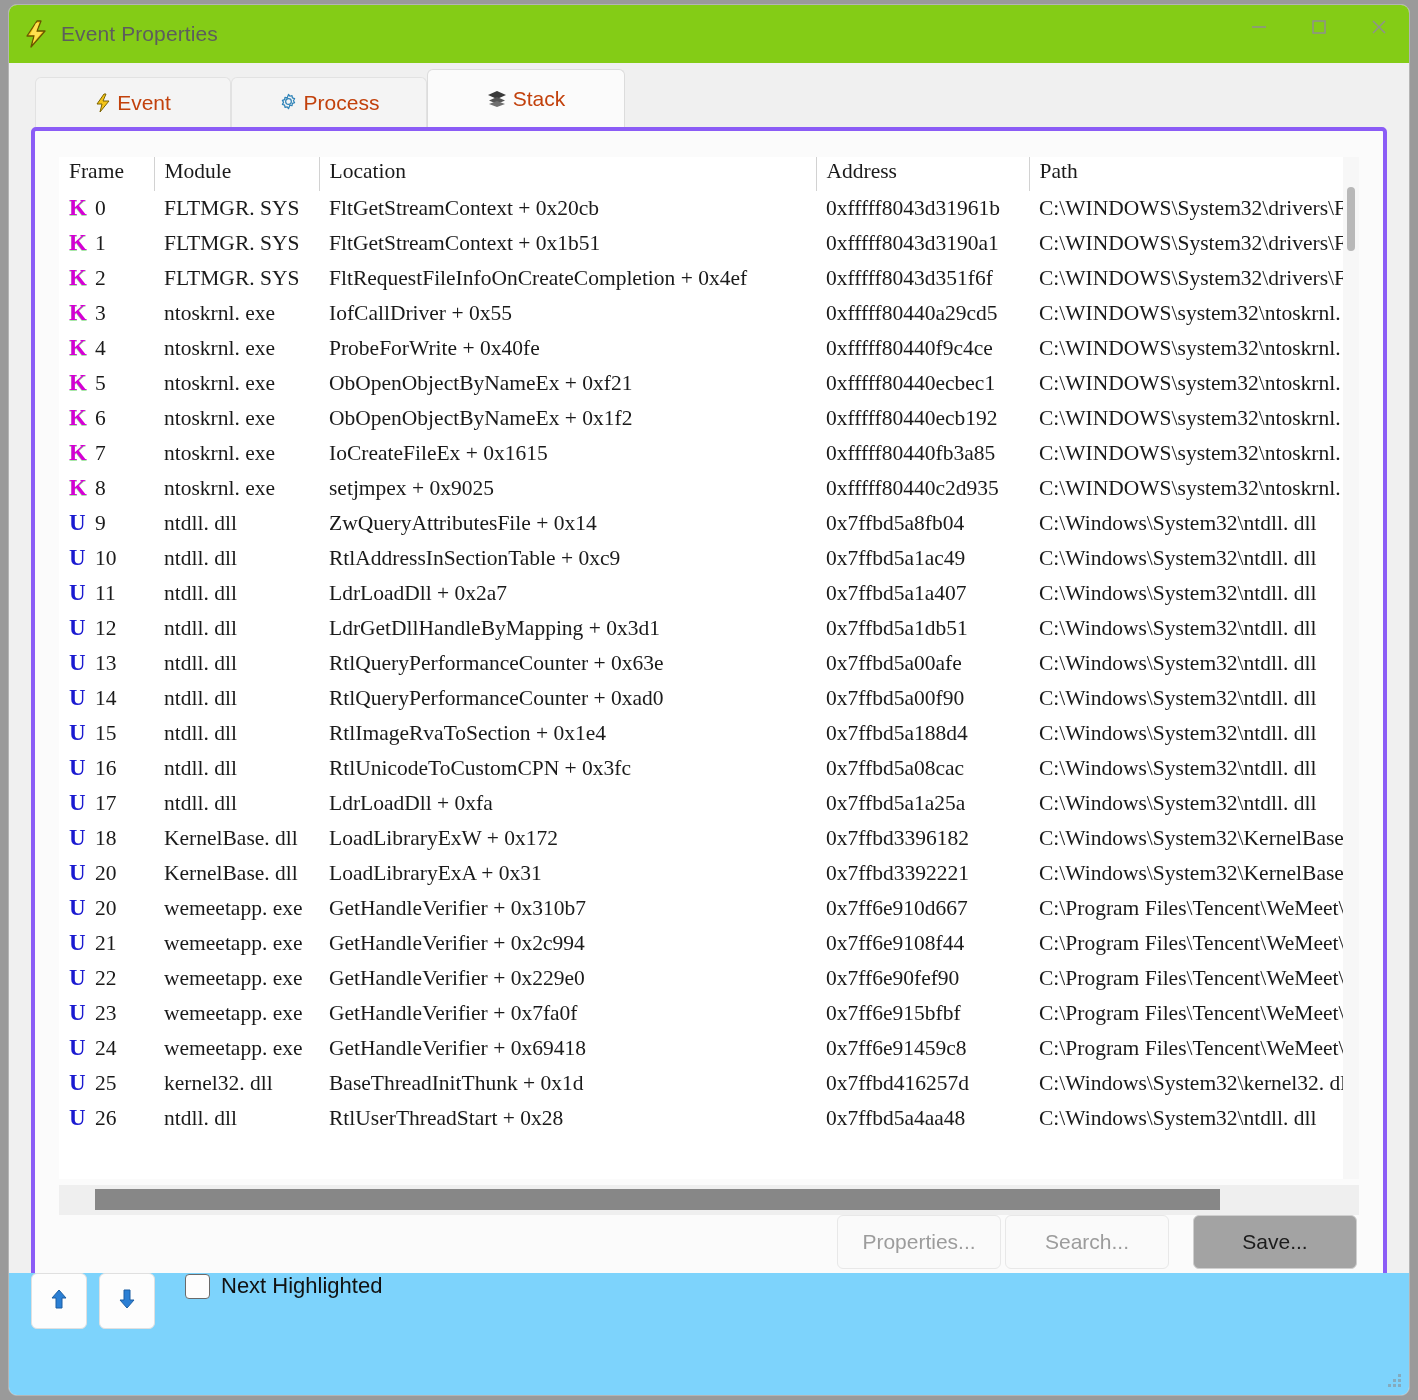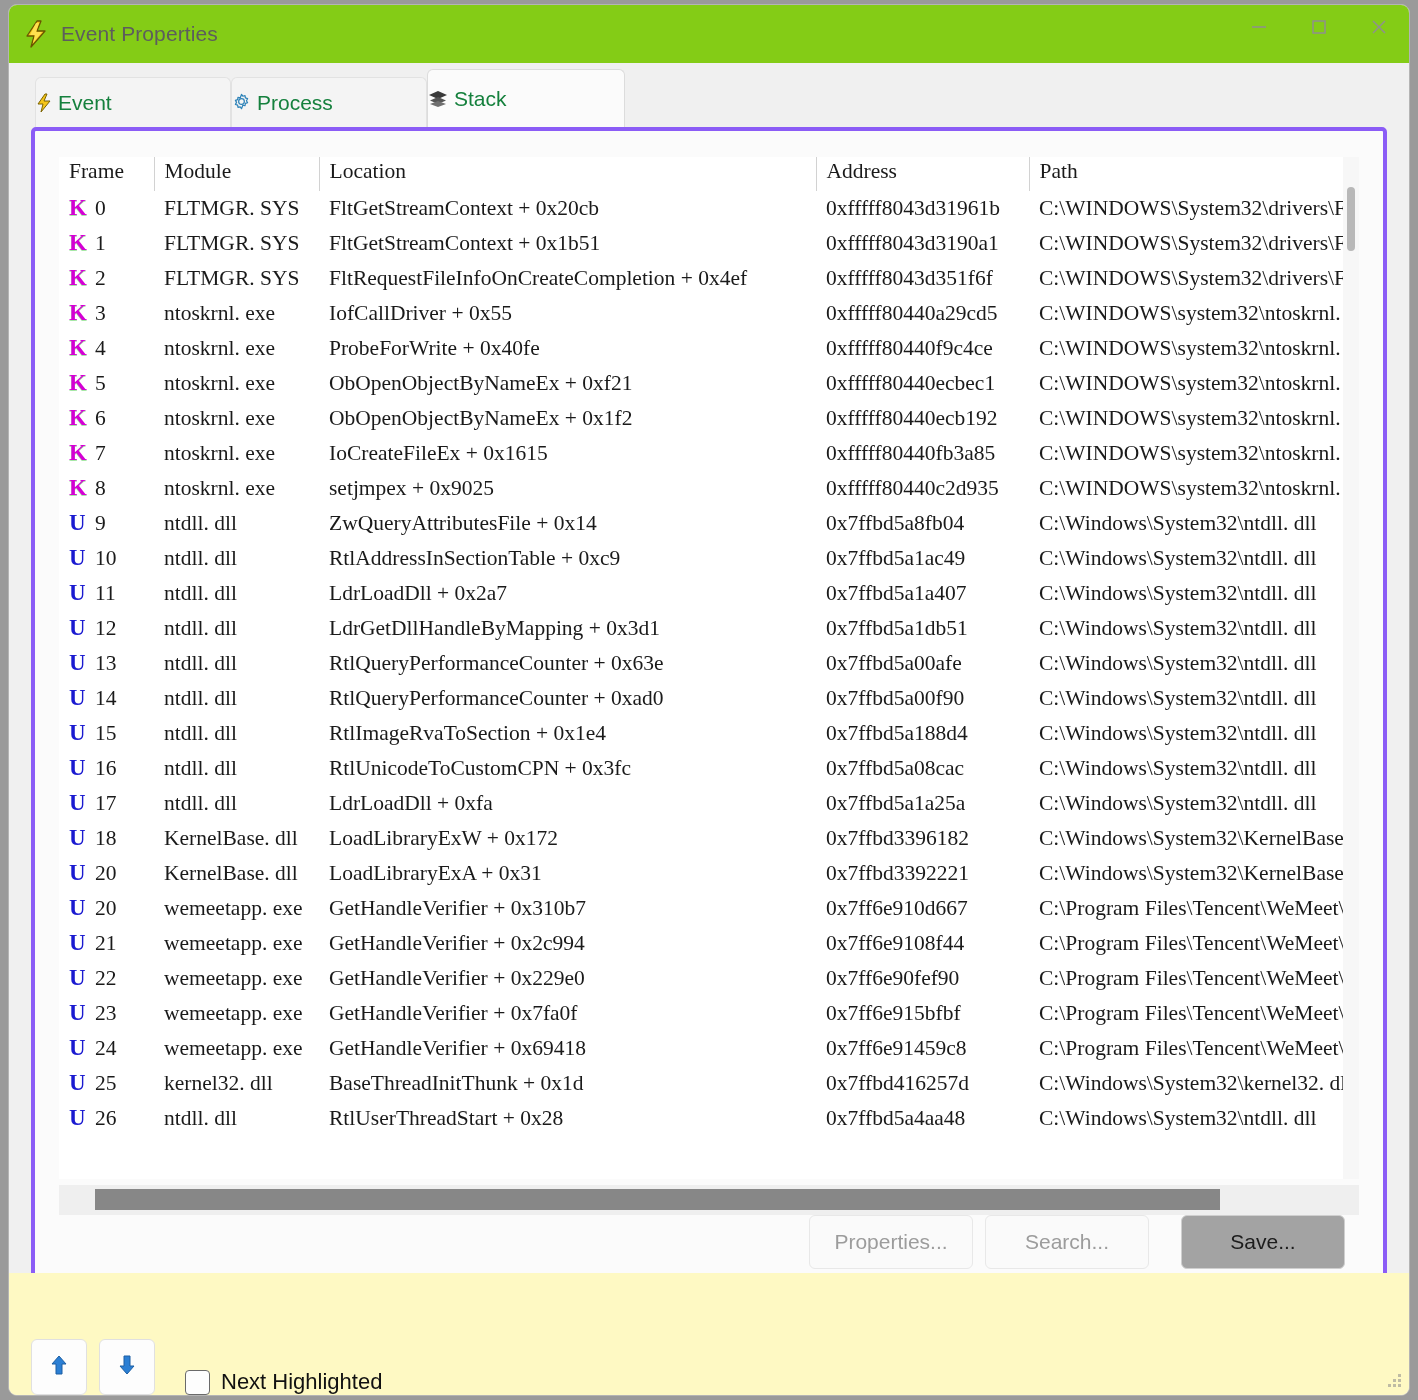--- a/index.html
+++ b/index.html
@@ -59,24 +59,24 @@
     align-items: flex-end;
   }
   .tab {
     height: 50px;
     min-width: 196px;
     background: #f4f4f4;
     border: 1px solid #e2e2e2;
     border-bottom: none;
     display: flex;
     align-items: center;
-    justify-content: flex-start;
+    justify-content: center;
     gap: 6px;
     font-size: 21px;
-    color: #15803d;
+    color: #c2410c;
     border-top-left-radius: 6px;
     border-top-right-radius: 6px;
   }
   .tab.active {
     height: 58px;
     background: #fbfbfb;
     border-color: #dcdcdc;
     min-width: 198px;
     z-index: 3;
   }
@@ -166,44 +166,44 @@
   #vthumb {
     position: absolute;
     right: 4px; top: 30px;
     width: 8px; height: 64px;
     background: #b8b8b8;
     border-radius: 4px;
   }
   
   #panel-buttons {
     position: absolute;
-    right: 38px; bottom: 14px;
-    display: flex;
-    gap: 12px;
+    right: 26px; bottom: 14px;
+    display: flex;
+    gap: 4px;
     align-items: center;
   }
   .pbtn {
     width: 164px; height: 54px;
     background: #fdfdfd;
     border: 1px solid #e0e0e0;
     border-radius: 6px;
     font-size: 21px;
     color: #1c1c1c;
     display: flex; align-items: center; justify-content: center;
   }
   .pbtn.disabled { color: #9c9c9c; border-color: #e8e8e8; background: #fafafa; }
   .pbtn.strong { border-color: #cfcfcf; background: #a3a3a3; margin-left: 20px; }
   
   #bottombar {
     position: absolute;
     left: 0; right: 0; bottom: 0;
     height: 122px;
-    background: #fef9c3;
-    display: flex;
-    align-items: flex-end;
+    background: #7dd3fc;
+    display: flex;
+    align-items: flex-start;
     padding: 0 22px 0 22px;
   }
   .navbtn {
     width: 56px; height: 56px;
     background: #fdfdfd;
     border: 1px solid #e0e0e0;
     border-radius: 6px;
     display: flex; align-items: center; justify-content: center;
     margin-right: 12px;
   }

